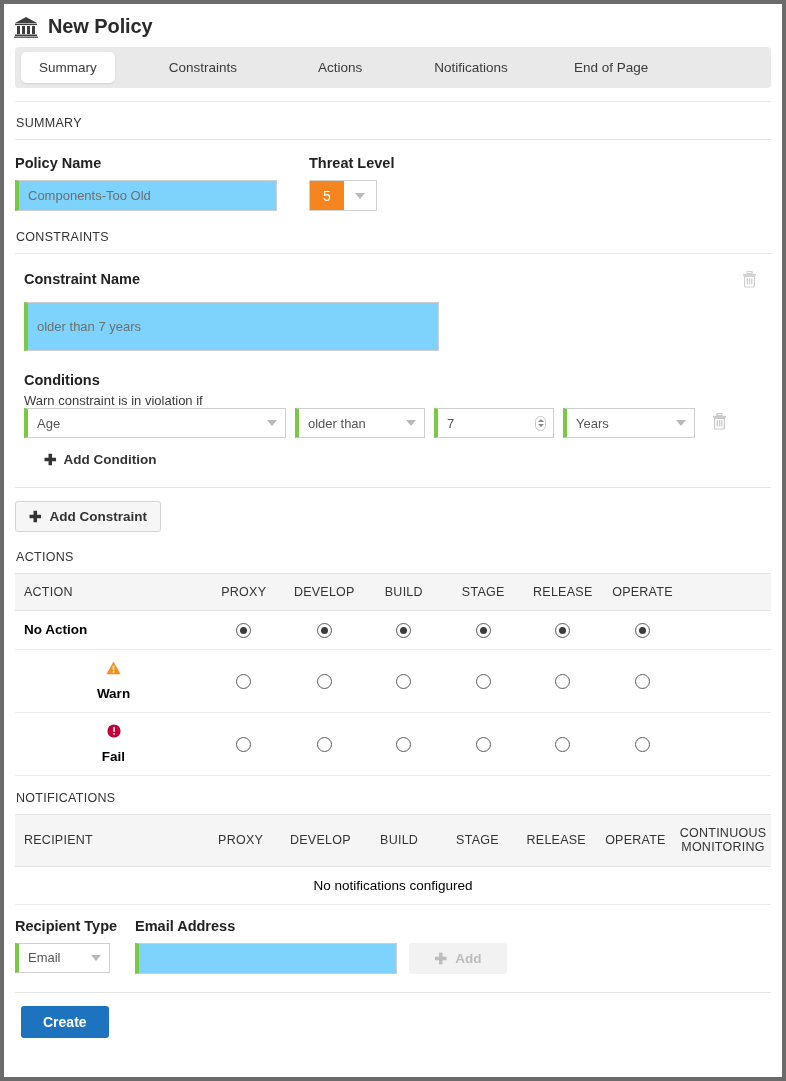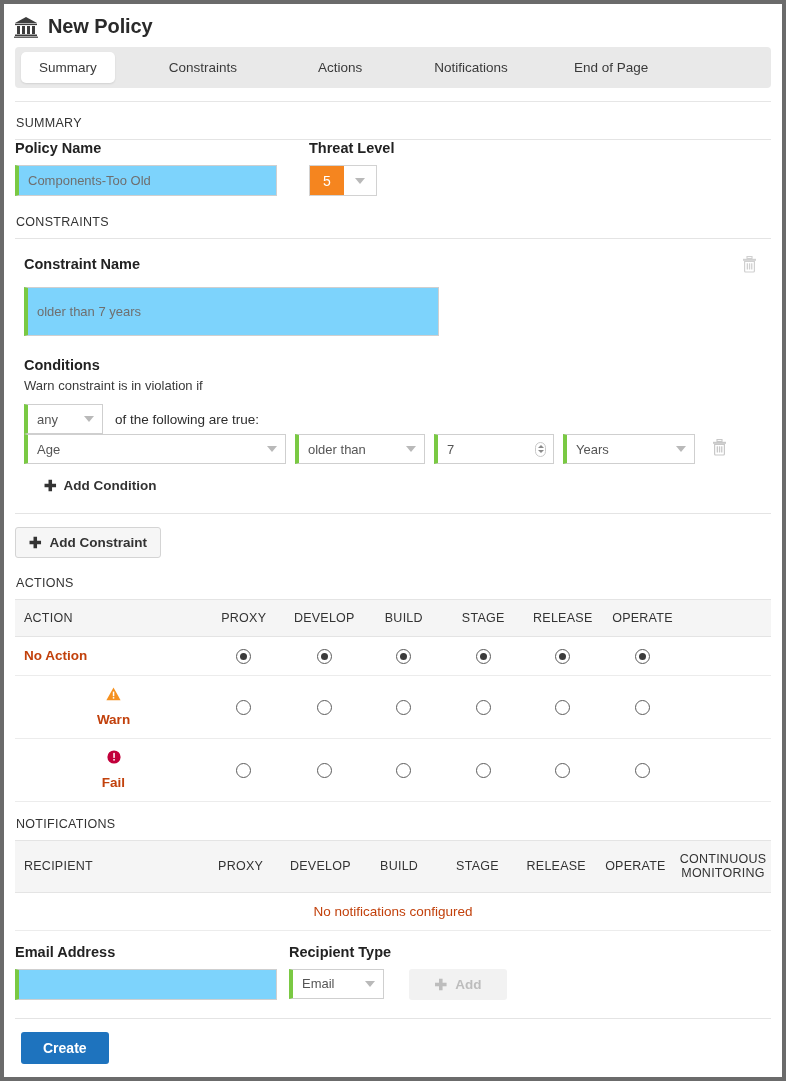--- a/index.html
+++ b/index.html
@@ -239,21 +239,21 @@
     letter-spacing: 0.25px;
     color: #333;
     text-align: center;
     padding: 11px 0;
     border-top: 1px solid #e4e4e4;
     border-bottom: 1px solid #e4e4e4;
   }
   .tbl thead th.first { text-align: left; padding-left: 9px; }
   .tbl tbody td {
     font-size: 13.5px;
-    color: #c2410c;
+    color: #000000;
     text-align: center;
     padding: 11px 0;
     border-bottom: 1px solid #ececec;
   }
   .tbl tbody td.first {
     text-align: left;
     padding-left: 9px;
     font-weight: bold;
   }
   .actcell { display: flex; align-items: center; gap: 8px; flex-direction: column; }
@@ -319,21 +319,21 @@
       <div class="tab">End of Page</div>
     </div>
     <div class="tabs-underline"></div>
   </div>
 
   <div class="content">
 
     <div class="section-label">SUMMARY</div>
     <div class="hr"></div>
 
-    <div class="row" style="">
+    <div class="row" style="margin-top:15px;">
       <div style="width:294px;">
         <div class="field-label">Policy Name</div>
         <div class="inp tall" style="margin-top:9px;width:262px;">
           <span>Components-Too Old</span>
         </div>
       </div>
       <div>
         <div class="field-label">Threat Level</div>
         <div class="threat" style="margin-top:9px;">
           <div class="threat-val">5</div>
@@ -362,27 +362,20 @@
         </div>
       </div>
 
       <div class="inp" style="margin-top:10px;width:415px;height:49px;">
         <span>older than 7 years</span>
       </div>
 
       <div class="field-label" style="margin-top:21px;">Conditions</div>
       <div style="font-size:13px;color:#3a3a3a;margin-top:5px;">Warn constraint is in violation if</div>
 
-      <div style="display:flex;align-items:center;gap:12px;margin-top:11px;">
-        <div class="sel" style="width:79px;">
-          <span class="v">any</span>
-          <i class="caret"></i>
-        </div>
-        <div style="font-size:13.5px;color:#2d2d2d;">of the following are true:</div>
-      </div>
 
       <div style="display:flex;align-items:center;gap:9px;">
         <div class="sel" style="width:262px;">
           <span class="v">Age</span>
           <i class="caret"></i>
         </div>
         <div class="sel" style="width:130px;">
           <span class="v">older than</span>
           <i class="caret"></i>
         </div>
@@ -511,33 +504,33 @@
         </tr>
       </thead>
       <tbody>
         <tr class="empty-row">
           <td colspan="8">No notifications configured</td>
         </tr>
       </tbody>
     </table>
 
     <div style="display:flex;align-items:flex-start;gap:12px;margin-top:13px;">
-      <div>
-        <div class="field-label">Email Address</div>
-        <div class="inp" style="margin-top:9px;width:262px;height:31px;">
-          <span></span>
-        </div>
-      </div>
       <div style="width:108px;">
         <div class="field-label">Recipient Type</div>
         <div class="sel" style="margin-top:9px;width:95px;">
           <span class="v">Email</span>
           <i class="caret"></i>
         </div>
       </div>
+      <div>
+        <div class="field-label">Email Address</div>
+        <div class="inp" style="margin-top:9px;width:262px;height:31px;">
+          <span></span>
+        </div>
+      </div>
       <div style="padding-top:25px;">
         <div class="btn-disabled">
           <span class="plus">✚</span>
           <span>Add</span>
         </div>
       </div>
     </div>
 
     <div class="hr" style="margin-top:18px;"></div>
 

